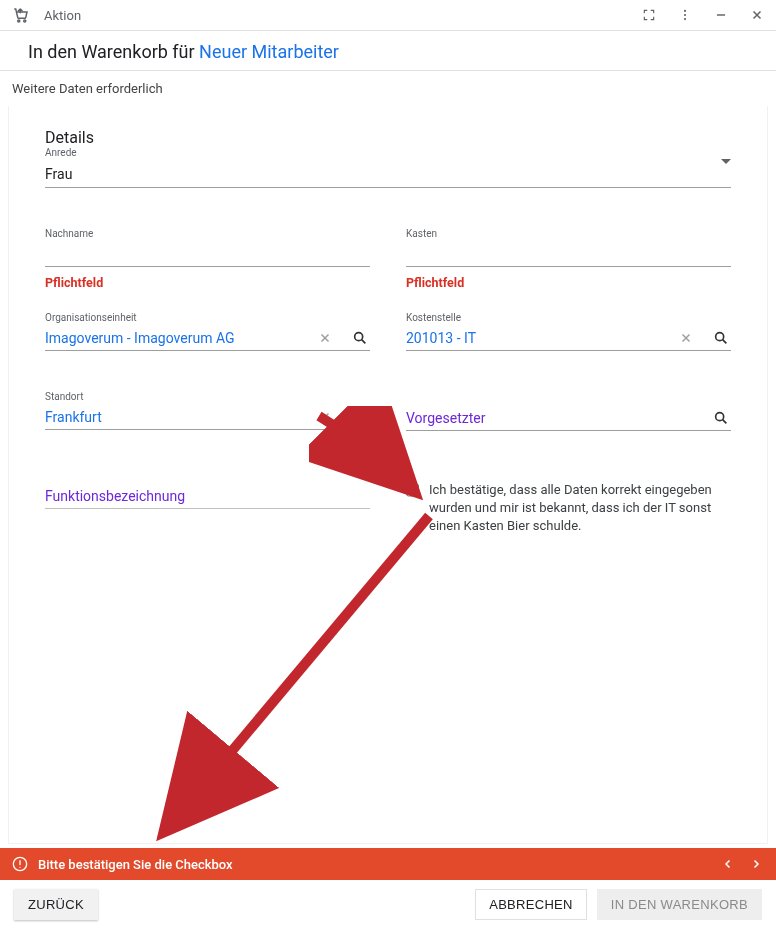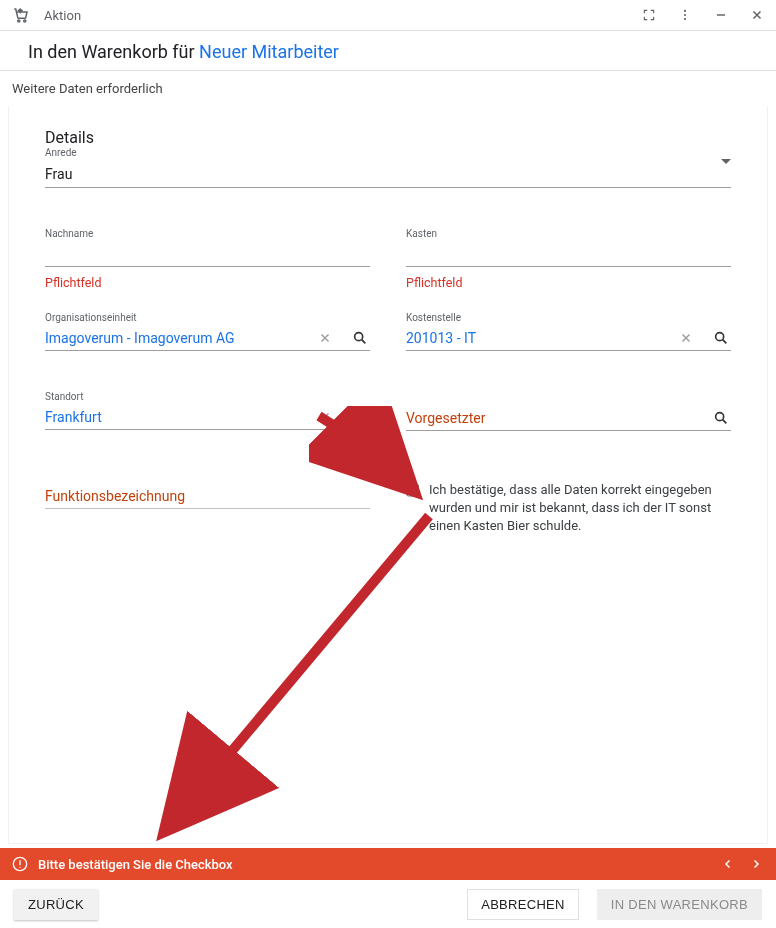--- a/index.html
+++ b/index.html
@@ -14,31 +14,31 @@
     .card { background: #fff; margin: 0 8px; padding: 22px 36px 0; height: 738px; border: 1px solid #f1f1f1; border-top: none; position: relative; }
     .section-title { font-size: 16px; color: #202124; }
     .row { display: flex; gap: 36px; }
     .col { flex: 1; min-width: 0; }
     .field { margin-bottom: 22px; position: relative; }
     .field .flabel { font-size: 10px; color: #5f6368; display: block; margin-bottom: 4px; }
     .control-line { display:flex; align-items:center; border-bottom: 1px solid #9e9e9e; padding: 2px 0 4px; gap: 16px; min-height: 24px;}
     .control-line.noborder { border-bottom: 1px solid #c0c0c0; }
     .control-value { flex: 1; font-size: 14px; color: #202124; white-space: nowrap; overflow: hidden; text-overflow: ellipsis; }
     .control-value.linkish { color: #1a73e8; }
-    .control-value.placeholder { color: #c2410c; }
-    .err { font-size: 12.5px; color: #d93025; margin-top: 8px; }
+    .control-value.placeholder { color: #6d28d9; }
+    .err { font-size: 12.5px; color: #d93025; margin-top: 8px; font-weight: bold; }
     .icon-btn { background: none; border: none; padding: 0 2px; cursor: pointer; color: #5f6368; display:inline-flex; align-items:center;}
     .dropdown-caret { width:0; height:0; border-left:5px solid transparent; border-right:5px solid transparent; border-top:5px solid #5f6368; }
     .checkbox-row { display: flex; gap: 10px; align-items: flex-start; }
     .checkbox-row input[type=checkbox]{ width:14px; height:14px; margin-top:2px; accent-color:#1a73e8; border:1px solid #5f6368;}
     .checkbox-row .cblabel { font-size: 13px; color: #3c4043; line-height: 1.4; }
     .error-bar { position:absolute; left:0; right:0; bottom:48px; background:#E24A2B; color:#fff; display:flex; align-items:center; padding: 8px 12px; font-size:13px; gap:10px;}
     .error-bar .msg { flex:1; font-weight:500;}
     .error-bar .nav { display:flex; gap:12px; align-items:center;}
-    .footer { position:absolute; left:0; right:0; bottom:0; height:48px; display:flex; align-items:center; padding: 0 14px; gap:18px; background:#fff;}
+    .footer { position:absolute; left:0; right:0; bottom:0; height:48px; display:flex; align-items:center; padding: 0 14px; gap:10px; background:#fff;}
     .footer .spacer { flex:1;}
     .btn { font-size: 13px; font-weight:500; padding: 8px 14px; border:none; cursor:pointer; letter-spacing:.3px;}
     .btn-raised { background:#f1f1f1; color:#202124; box-shadow: 0 1px 2px rgba(0,0,0,.25);}
     .btn-flat { background:transparent; color:#202124; box-shadow: 0 0 0 1px #e0e0e0 inset;}
     .btn-ghost { background:#eeeeee; color:#8a8a8a; }
     svg { display:block; }
     .annotation-arrow { position:absolute; pointer-events:none; }
   </style>
 </head>
 <body>

